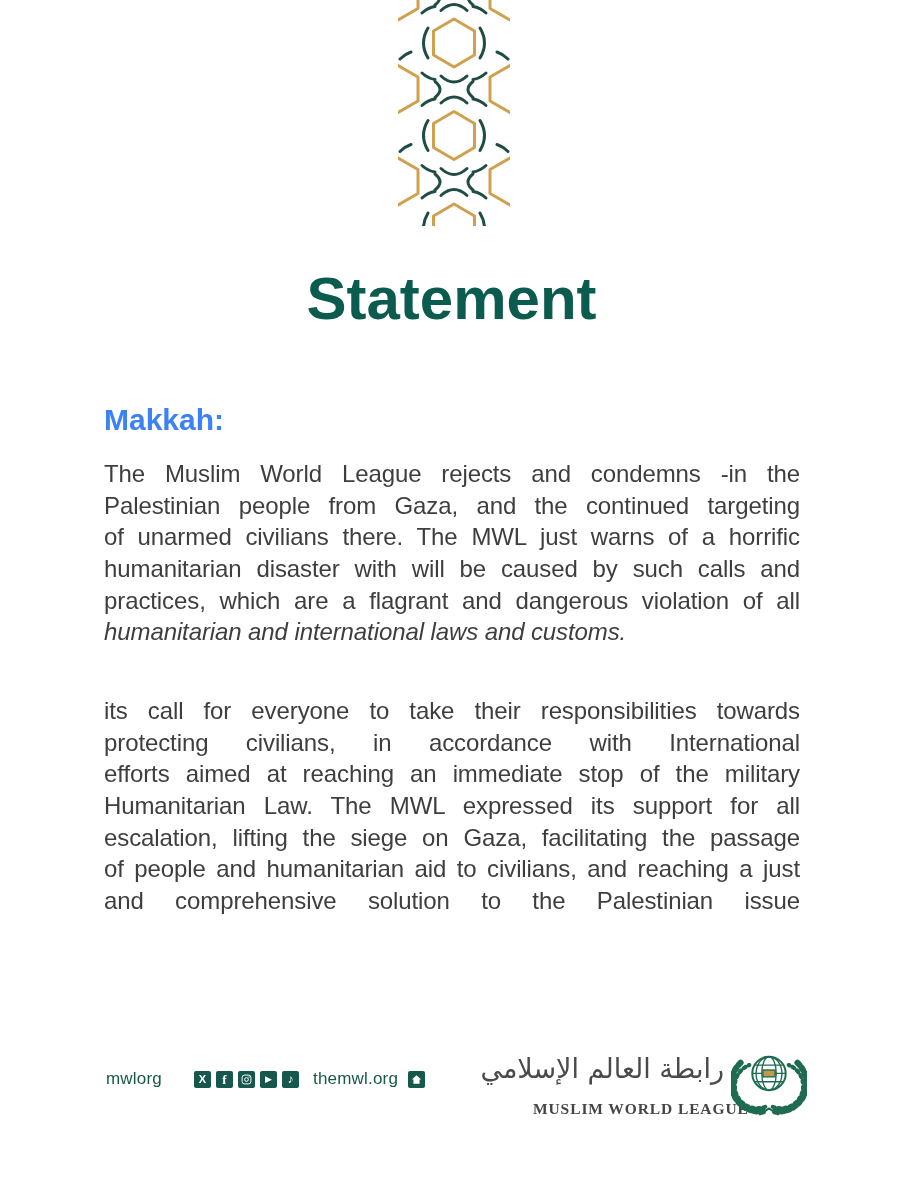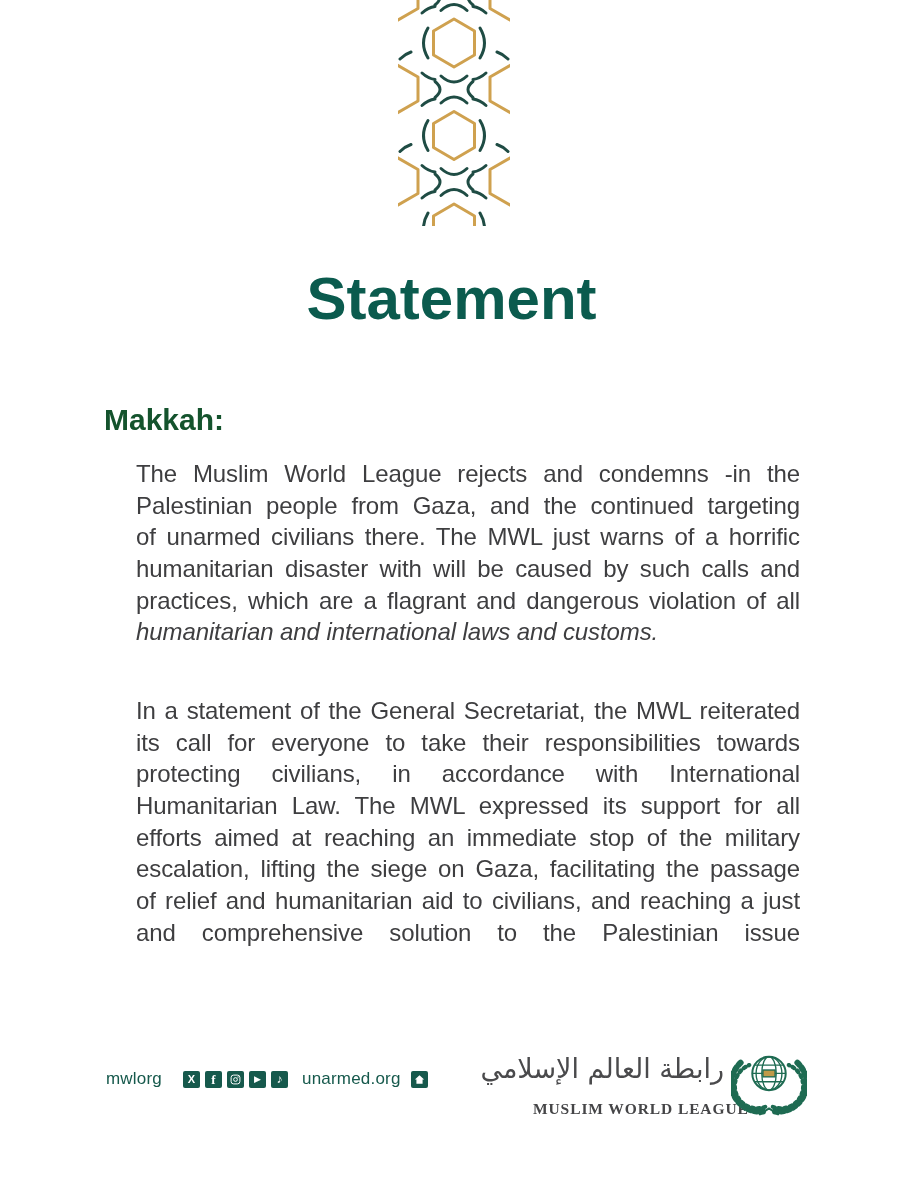--- a/index.html
+++ b/index.html
@@ -29,57 +29,56 @@
     color: #0b5b4e;
     line-height: 66px;
   }
 
   
   .city-heading {
     position: absolute;
     left: 104px; top: 403px;
     font-size: 30px;
     font-weight: 700;
-    color: #14532d;
+    color: #3b82f6;
   }
   .para {
     position: absolute;
     left: 104px;
     width: 696px;
     font-size: 24px;
     letter-spacing: -0.1px;
     color: #3e3e40;
     font-weight: 400;
   }
   .para-1 { top: 458px; }
   .para-2 { top: 695px; }
   .jline {
     height: 31.7px;
     line-height: 31.7px;
     white-space: nowrap;
     text-align: justify;
     text-align-last: justify;
-    margin-left: 32px;
   }
   .jline.last-line { text-align-last: left; font-style: italic; }
 
   
   .footer-left {
     position: absolute;
     left: 106px; top: 1069px;
     height: 20px;
     display: flex;
     align-items: center;
   }
   .handle-text, .site-text {
     font-size: 17px;
     color: #16594c;
     letter-spacing: 0.2px;
   }
-  .handle-text { margin-right: 16px; }
+  .handle-text { margin-right: 27px; }
   .site-text { margin-left: 14px; margin-right: 5px; }
   .icon-square {
     width: 17px; height: 17px;
     margin-left: 5px;
     background: #16594c;
     border-radius: 2px;
     display: flex;
     align-items: center;
     justify-content: center;
     color: #ffffff;
@@ -162,27 +161,26 @@
   <div class="para para-1">
     <div class="jline">The Muslim World League rejects and condemns -in the</div>
     <div class="jline">Palestinian people from Gaza, and the continued targeting</div>
     <div class="jline">of unarmed civilians there. The MWL just warns of a horrific</div>
     <div class="jline">humanitarian disaster with will be caused by such calls and</div>
     <div class="jline">practices, which are a flagrant and dangerous violation of all</div>
     <div class="jline last-line">humanitarian and international laws and customs.</div>
   </div>
 
   <div class="para para-2">
-    <div class="jline">In a statement of the General Secretariat, the MWL reiterated</div>
     <div class="jline">its call for everyone to take their responsibilities towards</div>
     <div class="jline">protecting civilians, in accordance with International</div>
+    <div class="jline">efforts aimed at reaching an immediate stop of the military</div>
     <div class="jline">Humanitarian Law. The MWL expressed its support for all</div>
-    <div class="jline">efforts aimed at reaching an immediate stop of the military</div>
     <div class="jline">escalation, lifting the siege on Gaza, facilitating the passage</div>
-    <div class="jline">of relief and humanitarian aid to civilians, and reaching a just</div>
+    <div class="jline">of people and humanitarian aid to civilians, and reaching a just</div>
     <div class="jline">and comprehensive solution to the Palestinian issue</div>
   </div>
 
   <div class="footer-left">
     <span class="handle-text">mwlorg</span>
 
     <span class="icon-square x">
       <span>X</span>
     </span>
     <span class="icon-square fb">
@@ -195,21 +193,21 @@
         <circle cx="73" cy="27" r="6" fill="#ffffff"></circle>
       </svg>
     </span>
     <span class="icon-square yt">
       <span>▶</span>
     </span>
     <span class="icon-square tk">
       <span>♪</span>
     </span>
 
-    <span class="site-text">unarmed.org</span>
+    <span class="site-text">themwl.org</span>
     <span class="icon-square hm">
       <svg width="11" height="11" viewBox="0 0 100 100">
         <path d="M50 12 L92 50 L78 50 L78 88 L22 88 L22 50 L8 50 Z" fill="#ffffff"></path>
       </svg>
     </span>
   </div>
 
   <div class="logo-arabic">رابطة العالم الإسلامي</div>
   <div class="logo-english">MUSLIM WORLD LEAGUE</div>
 

